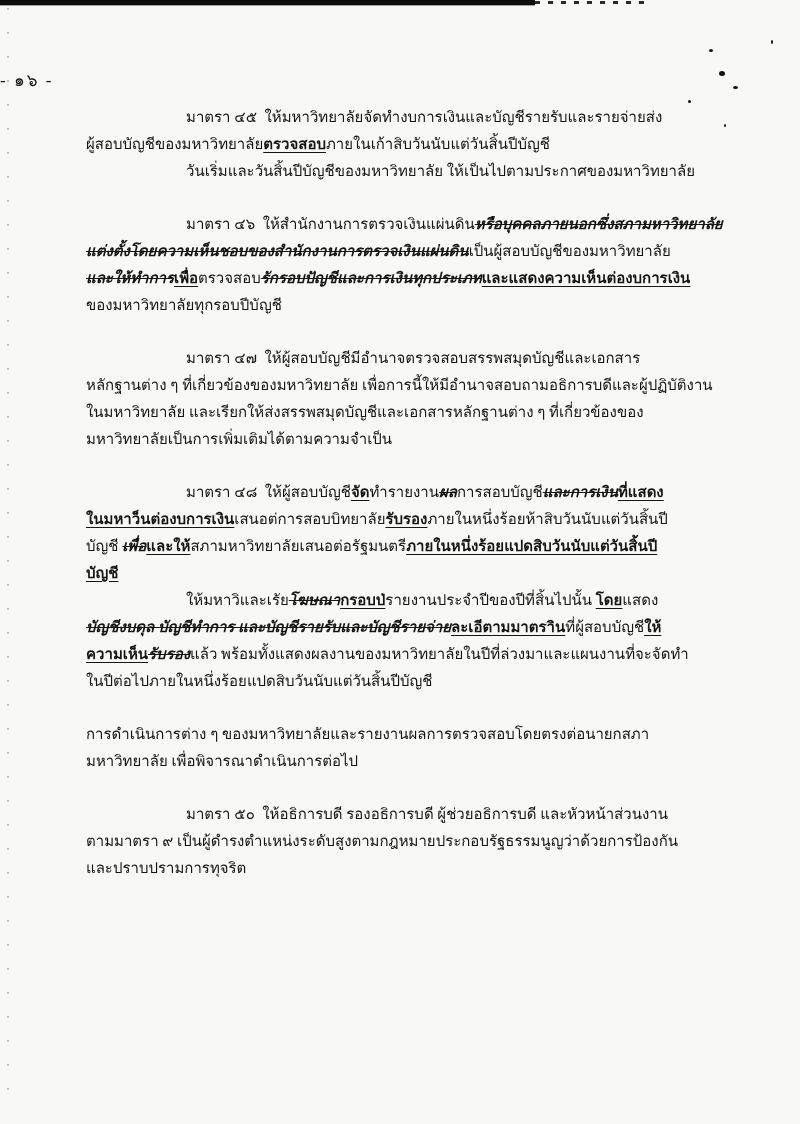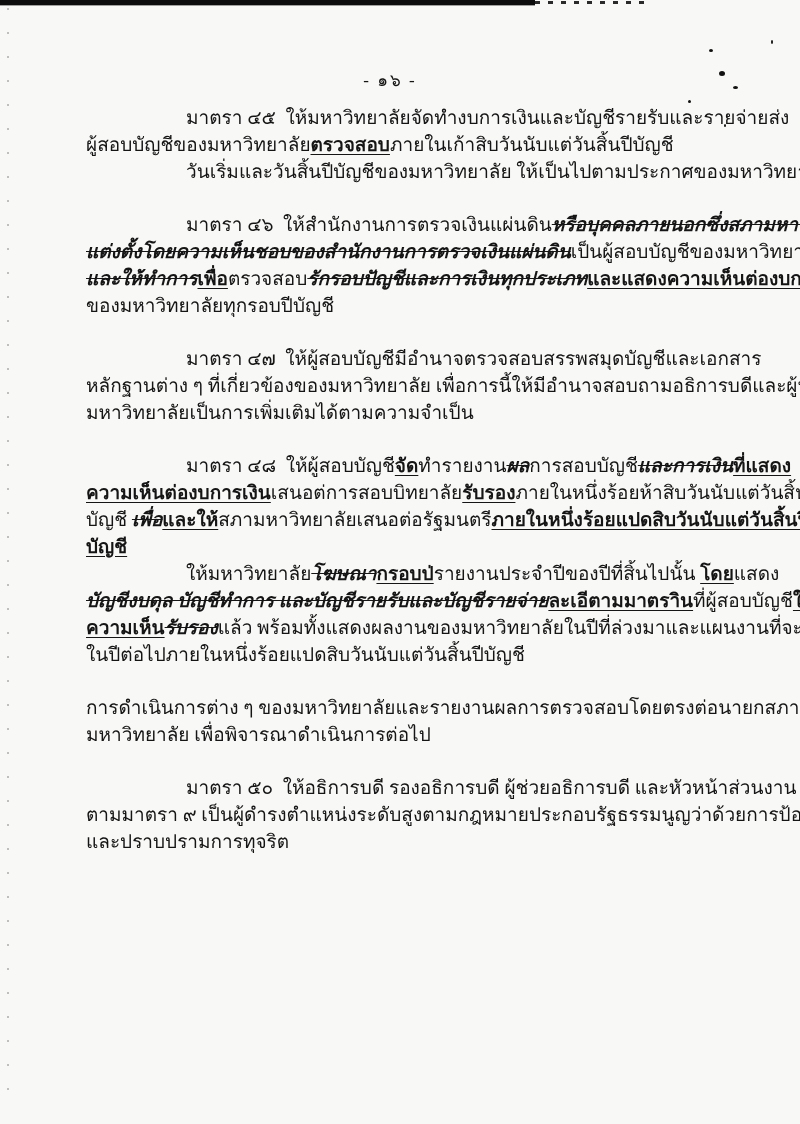--- a/index.html
+++ b/index.html
@@ -24,29 +24,28 @@
   }
   .scan-left-edge {
     position: absolute; top: 8px; left: 7px;
     width: 2px; height: 1090px;
     background: repeating-linear-gradient(180deg, #b5b5b2 0 2px, transparent 2px 24px);
     opacity: .85;
   }
   .ink-speck { position: absolute; background: #111; border-radius: 50%; }
   .page-number {
     position: absolute; top: 66px; left: 0; width: 748px;
-    text-align: center;
-    font-size: 17px; letter-spacing: 2px; margin-left: 16px;
+    font-size: 17px; letter-spacing: 2px;
   }
   .doc-body {
     position: absolute; top: 104px; left: 86px; width: 640px;
   }
   .section { margin-bottom: 26px; }
   .line {
-    font-size: 19px;
+    font-size: 15px;
     line-height: 27px;
     height: 27px;
     white-space: pre;
   }
   .indent { padding-left: 100px; }
   .seg-normal { }
   .seg-underline {
     font-weight: bold;
     text-decoration: underline;
     text-underline-offset: 3px;
@@ -80,28 +79,29 @@
     </div>
     <div class="section">
       <div class="line indent"><span class="seg-normal">มาตรา ๔๖  ให้สำนักงานการตรวจเงินแผ่นดิน</span><span class="seg-strike">หรือบุคคลภายนอกซึ่งสภามหาวิทยาลัย</span></div>
       <div class="line"><span class="seg-strike">แต่งตั้งโดยความเห็นชอบของสำนักงานการตรวจเงินแผ่นดิน</span><span class="seg-normal">เป็นผู้สอบบัญชีของมหาวิทยาลัย</span></div>
       <div class="line"><span class="seg-strike">และให้ทำการ</span><span class="seg-underline">เพื่อ</span><span class="seg-normal">ตรวจสอบ</span><span class="seg-strike">รักรอบปัญชีและการเงินทุกประเภท</span><span class="seg-underline">และแสดงความเห็นต่องบการเงิน</span></div>
       <div class="line"><span class="seg-normal">ของมหาวิทยาลัยทุกรอบปีบัญชี</span></div>
     </div>
     <div class="section">
       <div class="line indent"><span class="seg-normal">มาตรา ๔๗  ให้ผู้สอบบัญชีมีอำนาจตรวจสอบสรรพสมุดบัญชีและเอกสาร</span></div>
       <div class="line"><span class="seg-normal">หลักฐานต่าง ๆ ที่เกี่ยวข้องของมหาวิทยาลัย เพื่อการนี้ให้มีอำนาจสอบถามอธิการบดีและผู้ปฏิบัติงาน</span></div>
+      <div class="line"><span class="seg-normal">ในมหาวิทยาลัย และเรียกให้ส่งสรรพสมุดบัญชีและเอกสารหลักฐานต่าง ๆ ที่เกี่ยวข้องของ</span></div>
       <div class="line"><span class="seg-normal">มหาวิทยาลัยเป็นการเพิ่มเติมได้ตามความจำเป็น</span></div>
     </div>
     <div class="section">
       <div class="line indent"><span class="seg-normal">มาตรา ๔๘  ให้ผู้สอบบัญชี</span><span class="seg-underline">จัด</span><span class="seg-normal">ทำรายงาน</span><span class="seg-strike">ผล</span><span class="seg-normal">การสอบบัญชี</span><span class="seg-strike">และการเงิน</span><span class="seg-underline">ที่แสดง</span></div>
-      <div class="line"><span class="seg-underline">ความเห็นต่องบการเงิน</span><span class="seg-normal">เสนอต่การสอบบิทยาลัย</span><span class="seg-underline">รับรอง</span><span class="seg-normal">ภายในหนึ่งร้อยห้าสิบวันนับแต่วันสิ้นปี</span></div>
+      <div class="line"><span class="seg-underline">ในมหาว็นต่องบการเงิน</span><span class="seg-normal">เสนอต่การสอบบิทยาลัย</span><span class="seg-underline">รับรอง</span><span class="seg-normal">ภายในหนึ่งร้อยห้าสิบวันนับแต่วันสิ้นปี</span></div>
       <div class="line"><span class="seg-normal">บัญชี </span><span class="seg-strike">เพื่อ</span><span class="seg-underline">และให้</span><span class="seg-normal">สภามหาวิทยาลัยเสนอต่อรัฐมนตรี</span><span class="seg-underline">ภายในหนึ่งร้อยแปดสิบวันนับแต่วันสิ้นปี</span></div>
       <div class="line"><span class="seg-underline">บัญชี</span></div>
-      <div class="line indent"><span class="seg-normal">ให้มหาวิทยาลัย</span><span class="seg-strike">โฆษณา</span><span class="seg-underline">กรอบป่</span><span class="seg-normal">รายงานประจำปีของปีที่สิ้นไปนั้น </span><span class="seg-underline">โดย</span><span class="seg-normal">แสดง</span></div>
+      <div class="line indent"><span class="seg-normal">ให้มหาวิและเรัย</span><span class="seg-strike">โฆษณา</span><span class="seg-underline">กรอบป่</span><span class="seg-normal">รายงานประจำปีของปีที่สิ้นไปนั้น </span><span class="seg-underline">โดย</span><span class="seg-normal">แสดง</span></div>
       <div class="line"><span class="seg-strike">บัญชีงบดุล บัญชีทำการ และบัญชีรายรับและบัญชีรายจ่าย</span><span class="seg-underline">ละเอีตามมาตราิน</span><span class="seg-normal">ที่ผู้สอบบัญชี</span><span class="seg-underline">ให้</span></div>
       <div class="line"><span class="seg-underline">ความเห็น</span><span class="seg-strike">รับรอง</span><span class="seg-normal">แล้ว พร้อมทั้งแสดงผลงานของมหาวิทยาลัยในปีที่ล่วงมาและแผนงานที่จะจัดทำ</span></div>
       <div class="line"><span class="seg-normal">ในปีต่อไปภายในหนึ่งร้อยแปดสิบวันนับแต่วันสิ้นปีบัญชี</span></div>
     </div>
     <div class="section">
       <div class="line"><span class="seg-normal">การดำเนินการต่าง ๆ ของมหาวิทยาลัยและรายงานผลการตรวจสอบโดยตรงต่อนายกสภา</span></div>
       <div class="line"><span class="seg-normal">มหาวิทยาลัย เพื่อพิจารณาดำเนินการต่อไป</span></div>
     </div>
     <div class="section">
       <div class="line indent"><span class="seg-normal">มาตรา ๕๐  ให้อธิการบดี รองอธิการบดี ผู้ช่วยอธิการบดี และหัวหน้าส่วนงาน</span></div>

